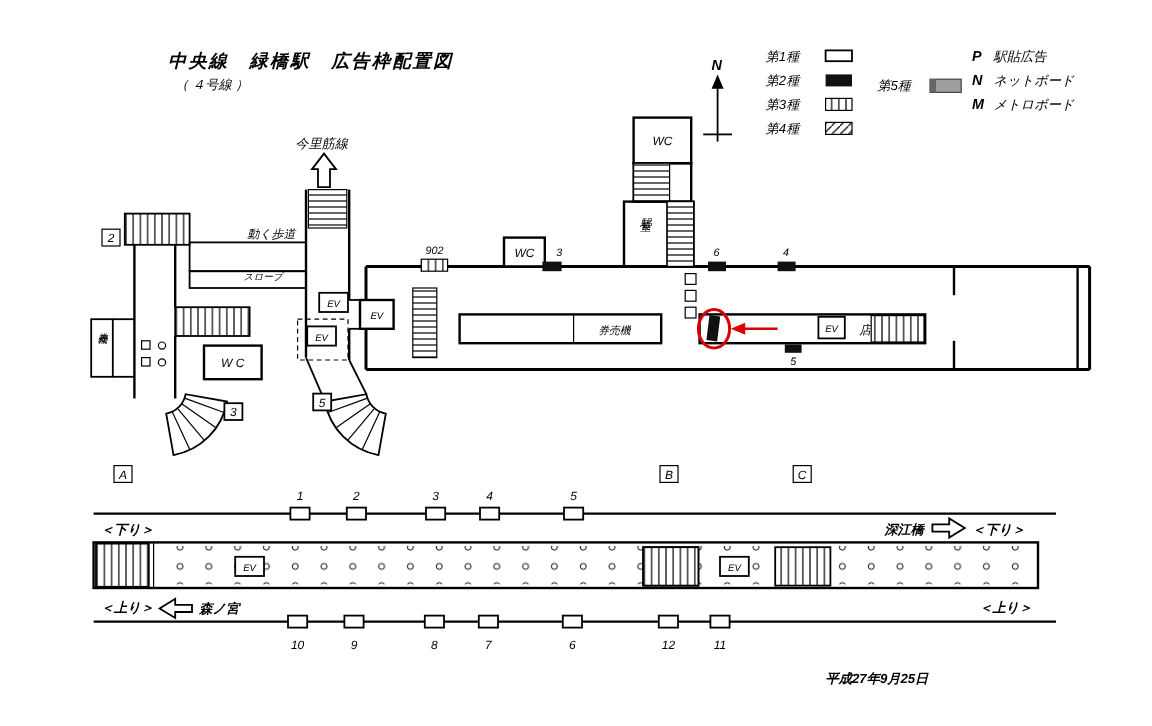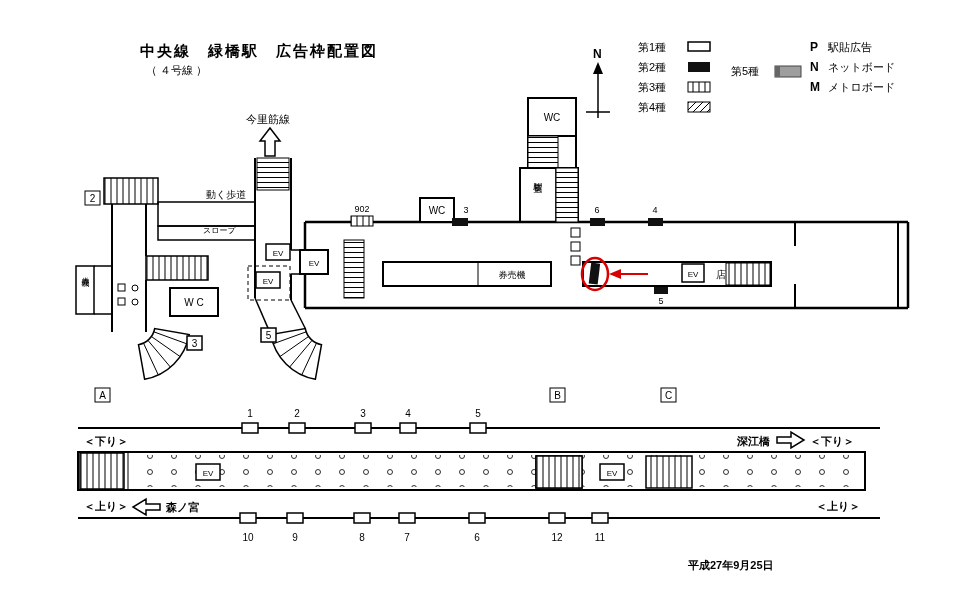--- a/index.html
+++ b/index.html
@@ -1,16 +1,16 @@
 <!DOCTYPE html>
 <html><head>
 <meta charset="utf-8">
 <style>
   html,body{margin:0;padding:0;background:#fff;}
-  #stage{position:relative;width:960px;height:605px;background:#fff;overflow:hidden;}
+  #stage{position:relative;width:960px;height:605px;background:#fff;overflow:hidden;font-style:italic;}
   svg{display:block;}
   text{font-family:"Liberation Sans","DejaVu Sans",sans-serif;fill:#000;}
   .fs8{font-size:8px}.fs9{font-size:9px}.fs10{font-size:10px}.fs11{font-size:11px}.fs12{font-size:12px}.fs15{font-size:15px}
   .b{font-weight:bold}
   .mid{text-anchor:middle}
   .vtext{writing-mode:vertical-rl;text-orientation:upright;letter-spacing:1px}
   .w1{stroke:#000;stroke-width:1;fill:none}
   .w15{stroke:#000;stroke-width:1.5;fill:none}
   .w2{stroke:#000;stroke-width:2;fill:none}
   .w25{stroke:#000;stroke-width:2.5;fill:none}

